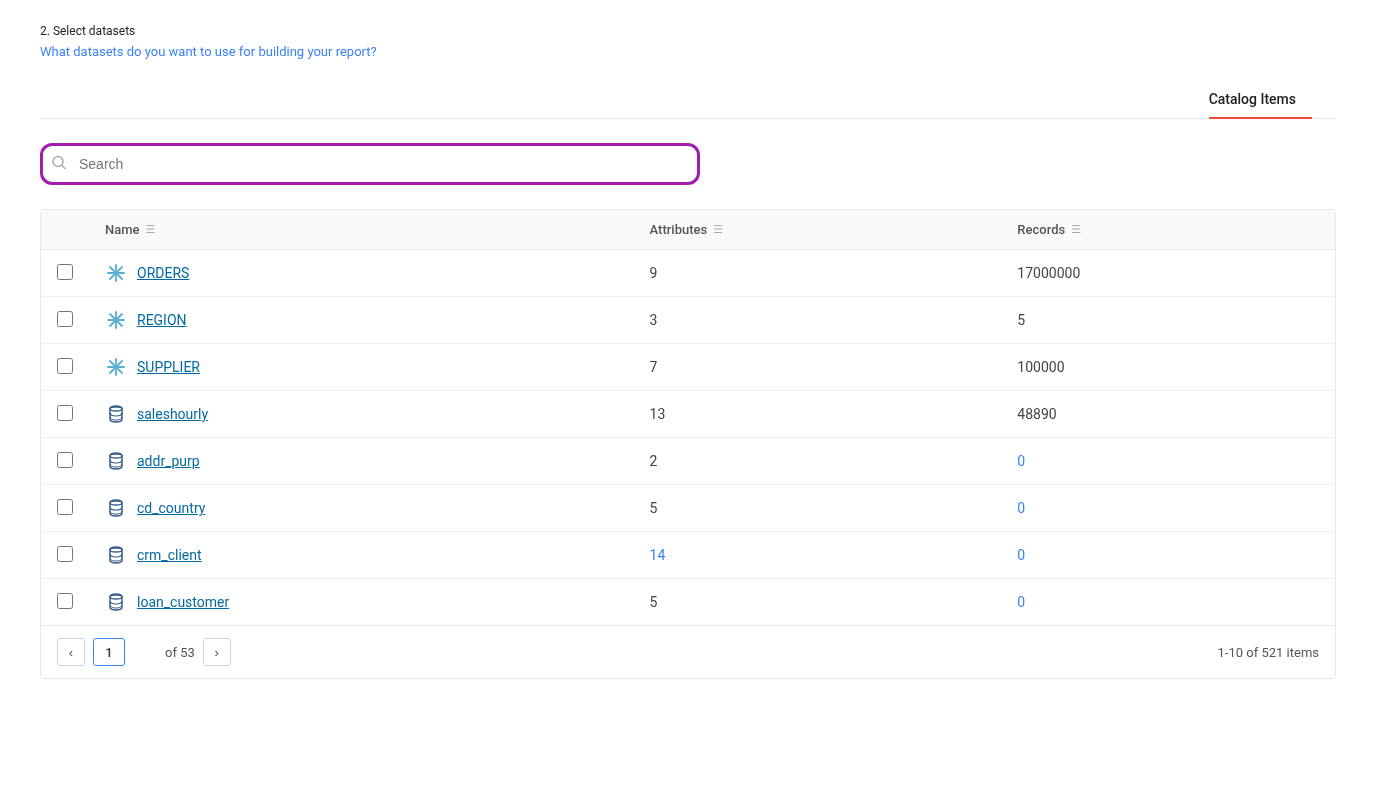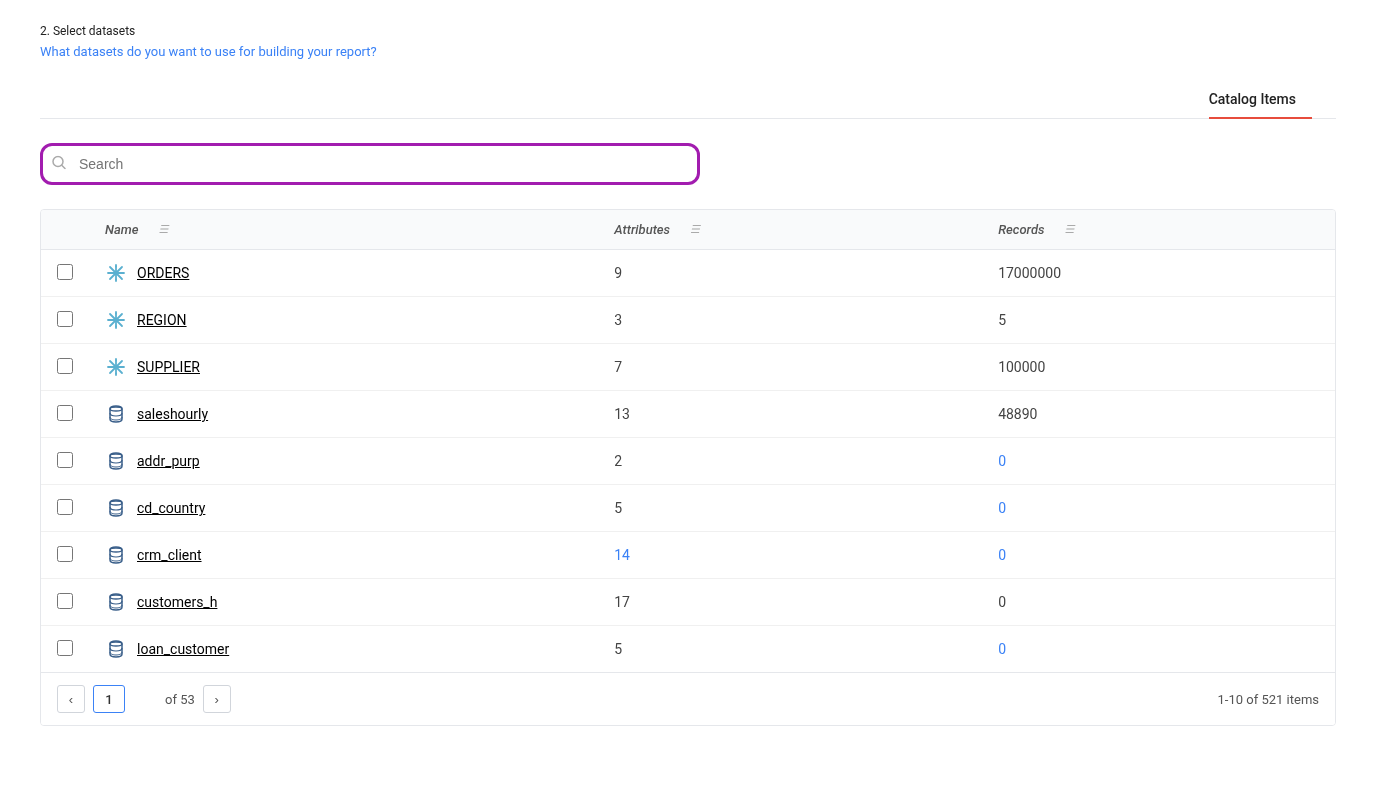--- a/index.html
+++ b/index.html
@@ -80,22 +80,21 @@
       padding: 12px 16px;
       text-align: left;
       font-size: 13px;
       font-weight: 500;
       color: #555;
       border-bottom: 1px solid #e5e7eb;
     }
     thead th .col-header {
       display: flex;
       align-items: center;
-      gap: 20px;
-      font-style: italic;
+      gap: 6px;
     }
     .filter-icon {
       color: #aaa;
       font-size: 11px;
       cursor: pointer;
     }
     tbody tr {
       border-bottom: 1px solid #f0f0f0;
     }
     tbody tr:last-child {
@@ -115,21 +114,21 @@
       align-items: center;
       gap: 10px;
     }
     .row-checkbox {
       width: 16px;
       height: 16px;
       cursor: pointer;
       accent-color: #3b82f6;
     }
     .dataset-name {
-      color: #000000;
+      color: #0369a1;
       text-decoration: underline;
       cursor: pointer;
     }
     .icon-snowflake {
       display: inline-flex;
       align-items: center;
       justify-content: center;
       width: 22px;
       height: 22px;
       color: #5bb0d0;
@@ -389,38 +388,20 @@
           <td>
             <div class="name-cell">
               <span class="icon-custom">
                 <svg width="20" height="20" viewBox="0 0 20 20" fill="none">
         <path d="M4 5 C4 3 7 2 10 2 C13 2 16 3 16 5 L16 15 C16 17 13 18 10 18 C7 18 4 17 4 15 Z" stroke="#3a5f8a" stroke-width="1.5" fill="none"></path>
         <ellipse cx="10" cy="5" rx="6" ry="2" stroke="#3a5f8a" stroke-width="1.3" fill="none"></ellipse>
         <path d="M4 9 C4 11 7 12 10 12 C13 12 16 11 16 9" stroke="#3a5f8a" stroke-width="1.2" fill="none"></path>
         <path d="M4 13 C4 15 7 16 10 16 C13 16 16 15 16 13" stroke="#3a5f8a" stroke-width="1" fill="none"></path>
       </svg>
               </span>
-              <a class="dataset-name">customers_h</a>
-            </div>
-          </td>
-          <td class="attr-cell">17</td>
-          <td class="records-normal">0</td>
-        </tr>
-        <tr>
-          <td class="checkbox-cell"><input type="checkbox" class="row-checkbox" style=""></td>
-          <td>
-            <div class="name-cell">
-              <span class="icon-custom">
-                <svg width="20" height="20" viewBox="0 0 20 20" fill="none">
-        <path d="M4 5 C4 3 7 2 10 2 C13 2 16 3 16 5 L16 15 C16 17 13 18 10 18 C7 18 4 17 4 15 Z" stroke="#3a5f8a" stroke-width="1.5" fill="none"></path>
-        <ellipse cx="10" cy="5" rx="6" ry="2" stroke="#3a5f8a" stroke-width="1.3" fill="none"></ellipse>
-        <path d="M4 9 C4 11 7 12 10 12 C13 12 16 11 16 9" stroke="#3a5f8a" stroke-width="1.2" fill="none"></path>
-        <path d="M4 13 C4 15 7 16 10 16 C13 16 16 15 16 13" stroke="#3a5f8a" stroke-width="1" fill="none"></path>
-      </svg>
-              </span>
               <a class="dataset-name">loan_customer</a>
             </div>
           </td>
           <td class="attr-cell">5</td>
           <td class="records-blue">0</td>
         </tr>
       </tbody>
   </table>
 
   <div class="pagination">

